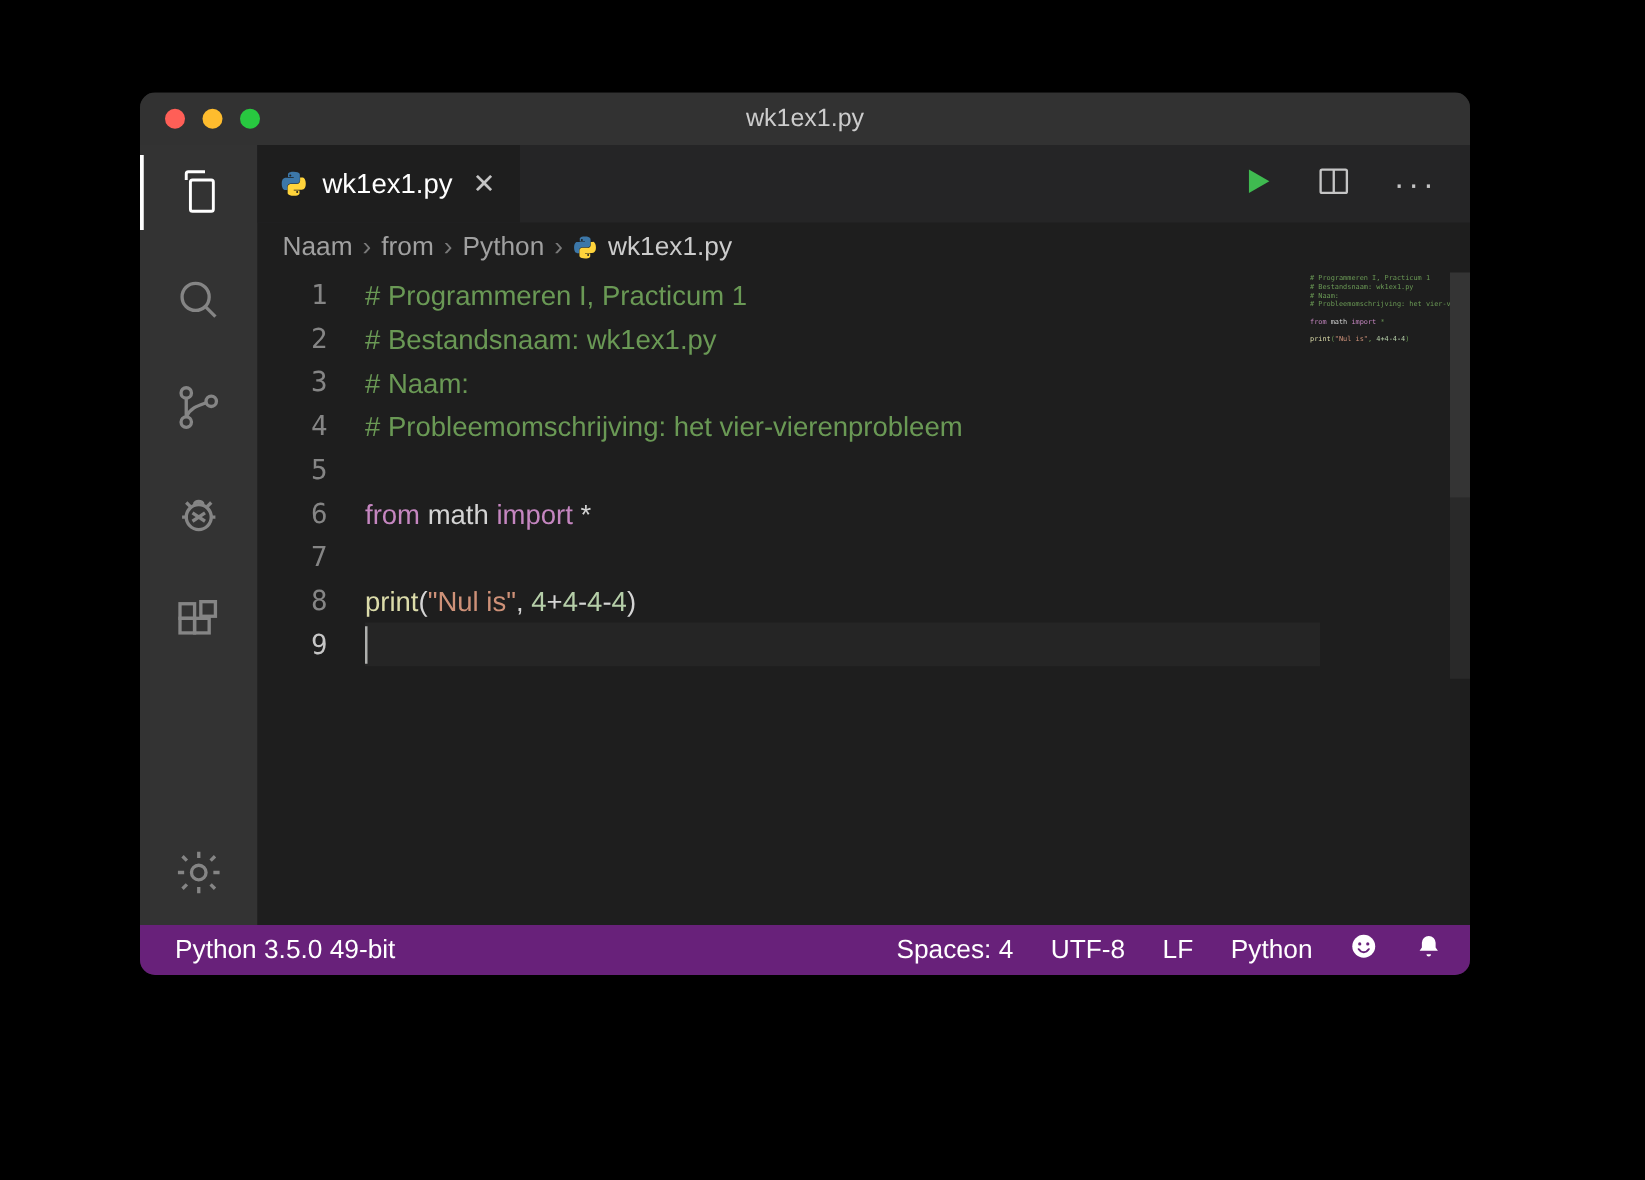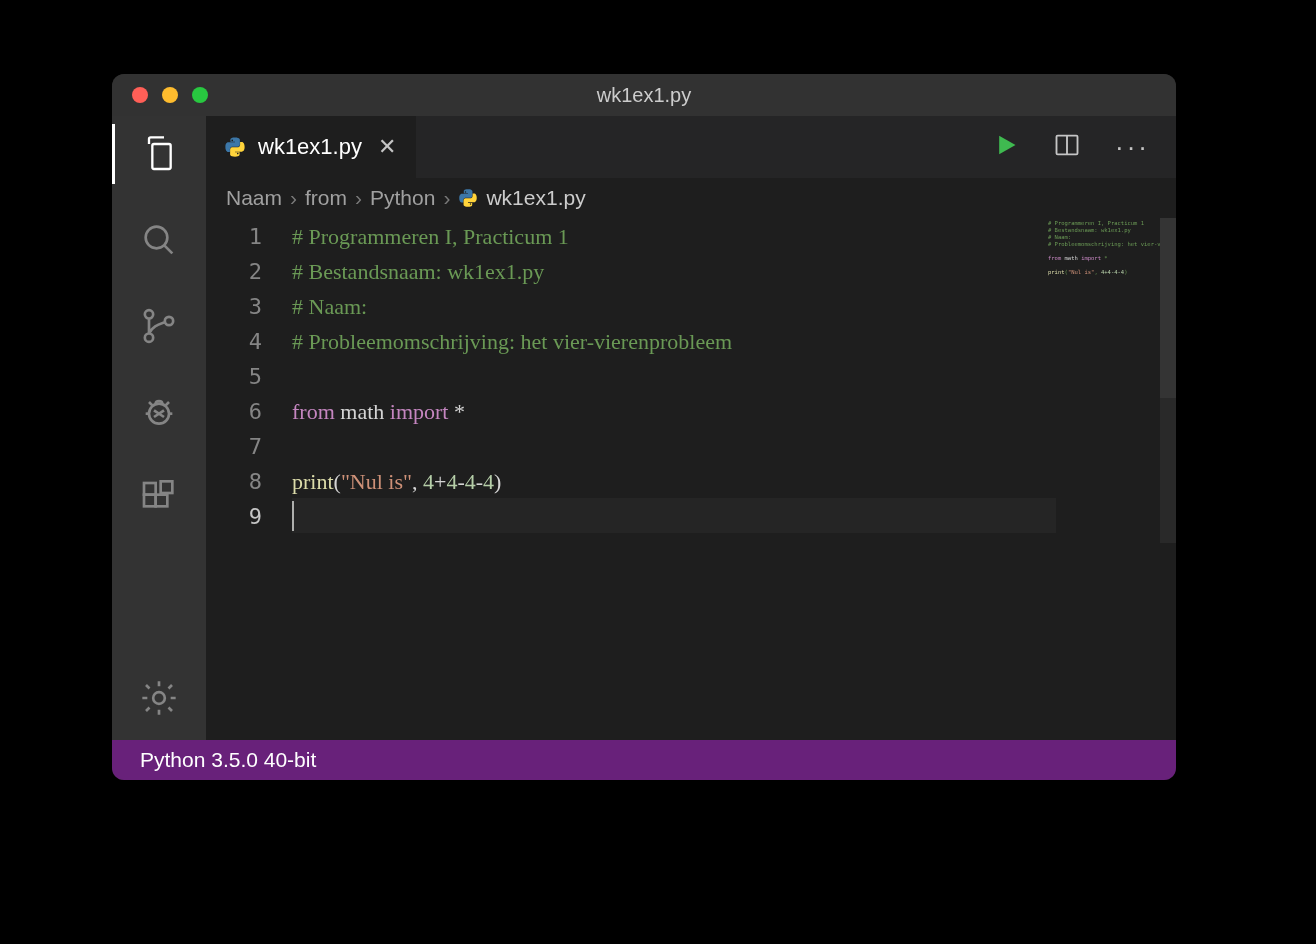--- a/index.html
+++ b/index.html
@@ -150,21 +150,21 @@
     text-align: right;
     padding-right: 30px;
     color: #858585;
     font-family: Menlo, Consolas, monospace;
     font-size: 22px;
     line-height: 35px;
     padding-top: 1px;
   }
   .code {
     flex:1;
-    font-family: Liberation Serif, serif;
+    font-family: Liberation Sans, sans-serif;
     font-size: 22px;
     line-height: 35px;
     color:#d4d4d4;
     white-space: pre;
     padding-top: 1px;
     position:relative;
   }
   .code .line { height:35px; }
   .code .current-line {
     background: rgba(255,255,255,0.035);
@@ -385,16 +385,36 @@
         <div class="scrolltrack">
           <div class="thumb-top"></div>
           <div class="thumb-bot"></div>
         </div>
       </div>
 
     </div>
   </div>
 
   <div class="statusbar">
-    <div class="left">Python 3.5.0 40-bit</div>
+    <div class="left">Python 3.5.0 49-bit</div>
+    <div class="right">
+      <span>Spaces: 4</span>
+      <span>UTF-8</span>
+      <span>LF</span>
+      <span>Python</span>
+      <span>
+        <svg viewBox="0 0 24 24" fill="currentColor">
+            <circle cx="12" cy="12" r="10"></circle>
+            <circle cx="8.5" cy="10" r="1.4" fill="#68217a"></circle>
+            <circle cx="15.5" cy="10" r="1.4" fill="#68217a"></circle>
+            <path d="M7.5 14.5c1.2 1.8 3 2.7 4.5 2.7s3.3-.9 4.5-2.7" stroke="#68217a" stroke-width="1.6" fill="none" stroke-linecap="round"></path>
+          </svg>
+      </span>
+      <span>
+        <svg viewBox="0 0 24 24" fill="currentColor">
+            <path d="M12 3a6 6 0 0 0-6 6v4l-2 3h16l-2-3V9a6 6 0 0 0-6-6z"></path>
+            <path d="M10 19a2 2 0 0 0 4 0"></path>
+          </svg>
+      </span>
+    </div>
   </div>
 
 </div>
 
 </body></html>

